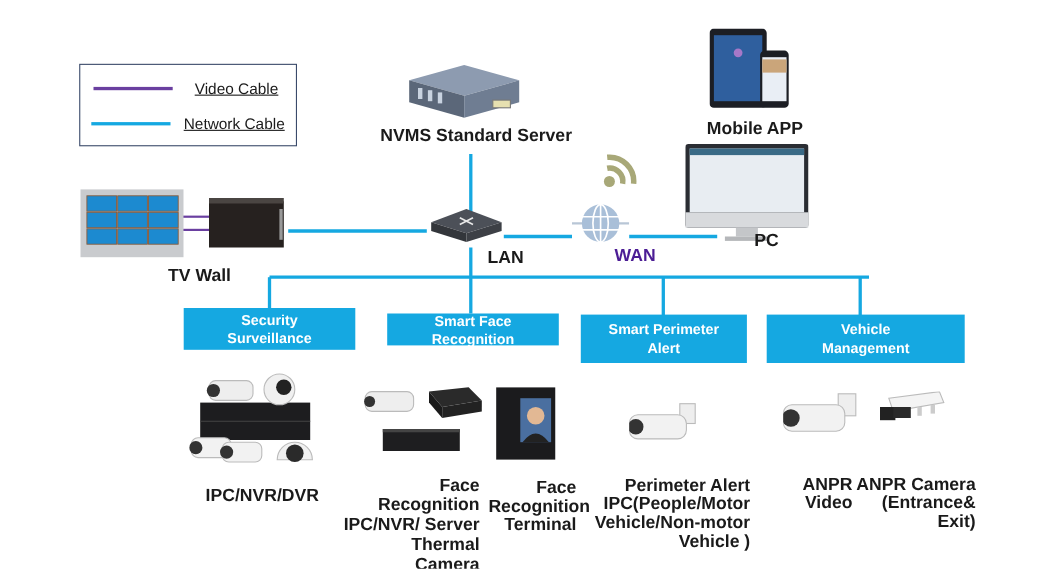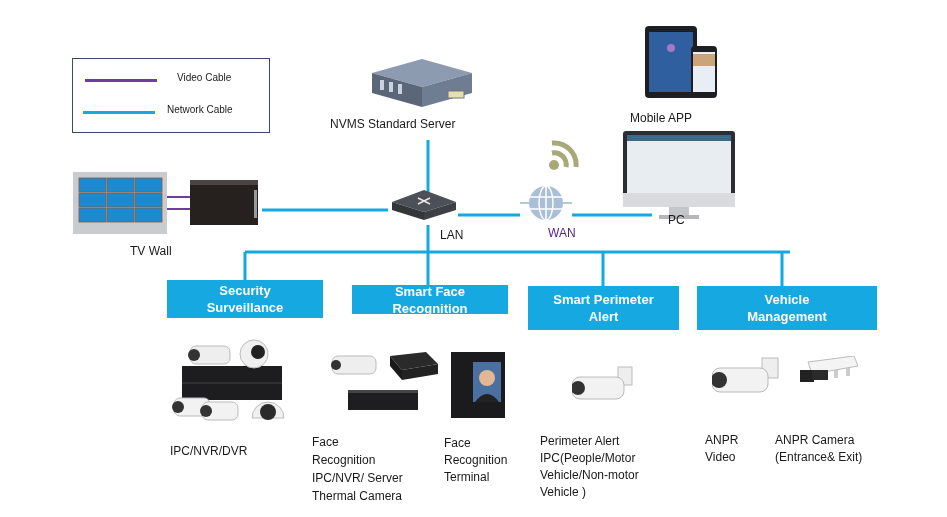--- a/index.html
+++ b/index.html
@@ -1,23 +1,23 @@
 <!DOCTYPE html>
 <html><head>
 <meta charset="utf-8">
 <style>
   html, body { margin: 0; padding: 0; background: #ffffff; }
   body { width: 947px; height: 517px; position: relative; overflow: hidden;
          font-family: "Liberation Sans", sans-serif; color: #1a1a1a; }
   .abs { position: absolute; }
-  .lbl { position: absolute; font-size: 12px; text-align: left; line-height: 16px; color: #1a1a1a; }
+  .lbl { position: absolute; font-size: 16px; text-align: right; line-height: 16px; color: #1a1a1a; font-weight: bold; }
   .legend { position: absolute; left: 72px; top: 58px; width: 196px; height: 73px;
             border: 1px solid #3a4a6a; background: #fff; }
   .legend .line { position: absolute; left: 12px; width: 72px; height: 3px; }
-  .legend .txt { position: absolute; font-size: 10px; }
+  .legend .txt { position: absolute; font-size: 14px; text-decoration: underline; }
   .cat { position: absolute; background: #15a8e1; color: #fff; font-weight: bold;
          font-size: 13px; text-align: center; line-height: 17px;
          display: flex; align-items: center; justify-content: center; }
   svg.wires { position: absolute; left: 0; top: 0; }
 </style>
 </head>
 <body>
 
 <svg class="wires" width="947" height="517">
   <g stroke="#15a8e1" stroke-width="3" fill="none">

